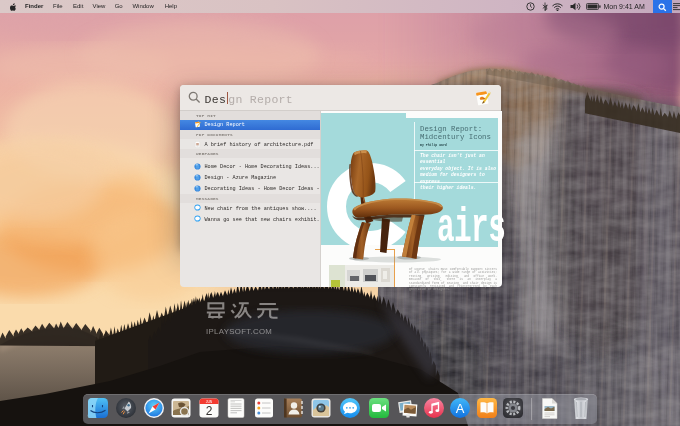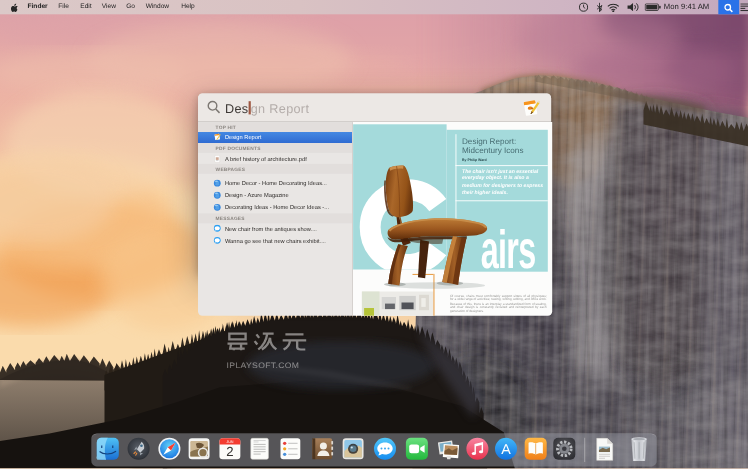--- a/index.html
+++ b/index.html
@@ -179,21 +179,21 @@
   <div class="abs" style="left:652.5px;top:0;width:19px;height:12.5px;background:#2a72e8;"></div>
   <svg class="abs" style="left:657.5px;top:2.5px" width="9" height="9" viewBox="0 0 9 9">
         <circle cx="3.6" cy="3.6" r="2.5" fill="none" stroke="#fff" stroke-width="1.2"></circle>
         <path d="M5.4,5.4 L7.8,7.8" stroke="#fff" stroke-width="1.3"></path>
       </svg>
   <svg class="abs" style="left:673px;top:2.8px" width="7" height="8" viewBox="0 0 7 8">
         <path d="M0,0.6 H7 M0,2.6 H7 M0,4.6 H4.5 M0,6.6 H7" stroke="#2a2a2a" stroke-width="0.9"></path>
       </svg>
 </div>
 
-<div class="abs" id="win" style="left:180px;top:85px;width:321px;height:164px;border-radius:4px;background:#e9e6e4;box-shadow:0 10px 30px rgba(30,20,25,0.38), 0 2px 8px rgba(30,20,25,0.28);">
+<div class="abs" id="win" style="left:180px;top:85px;width:321px;height:164px;border-radius:4px;background:#e9e6e4;box-shadow:0 10px 30px rgba(30,20,25,0.38), 0 2px 8px rgba(30,20,25,0.28);font-family:Liberation Mono, monospace;">
 
   <div class="abs" style="left:0;top:0;width:321px;height:25px;background:#ece8e5;border-radius:4px 4px 0 0;border-bottom:1px solid #d2cecb;"></div>
   <svg class="abs" style="left:8px;top:6px" width="13" height="13" viewBox="0 0 13 13">
         <circle cx="5.2" cy="5.2" r="3.9" fill="none" stroke="#7d7873" stroke-width="1.3"></circle>
         <path d="M8.1,8.1 L11.6,11.6" stroke="#7d7873" stroke-width="1.4"></path>
       </svg>
   <div class="abs" style="left:24.5px;top:6.8px;font-size:11.5px;letter-spacing:0.3px;color:#3d3835;white-space:nowrap;">Des<span style="display:inline-block;width:1.3px;height:12.5px;background:#9e5742;vertical-align:-2px;margin:0 0.4px;"></span><span style="color:#b4adaa;">gn Report</span></div>
 
   <svg class="abs" style="left:295px;top:4.5px" width="17" height="16" viewBox="0 0 17 16">
     <g transform="rotate(-10 7.5 8)">

